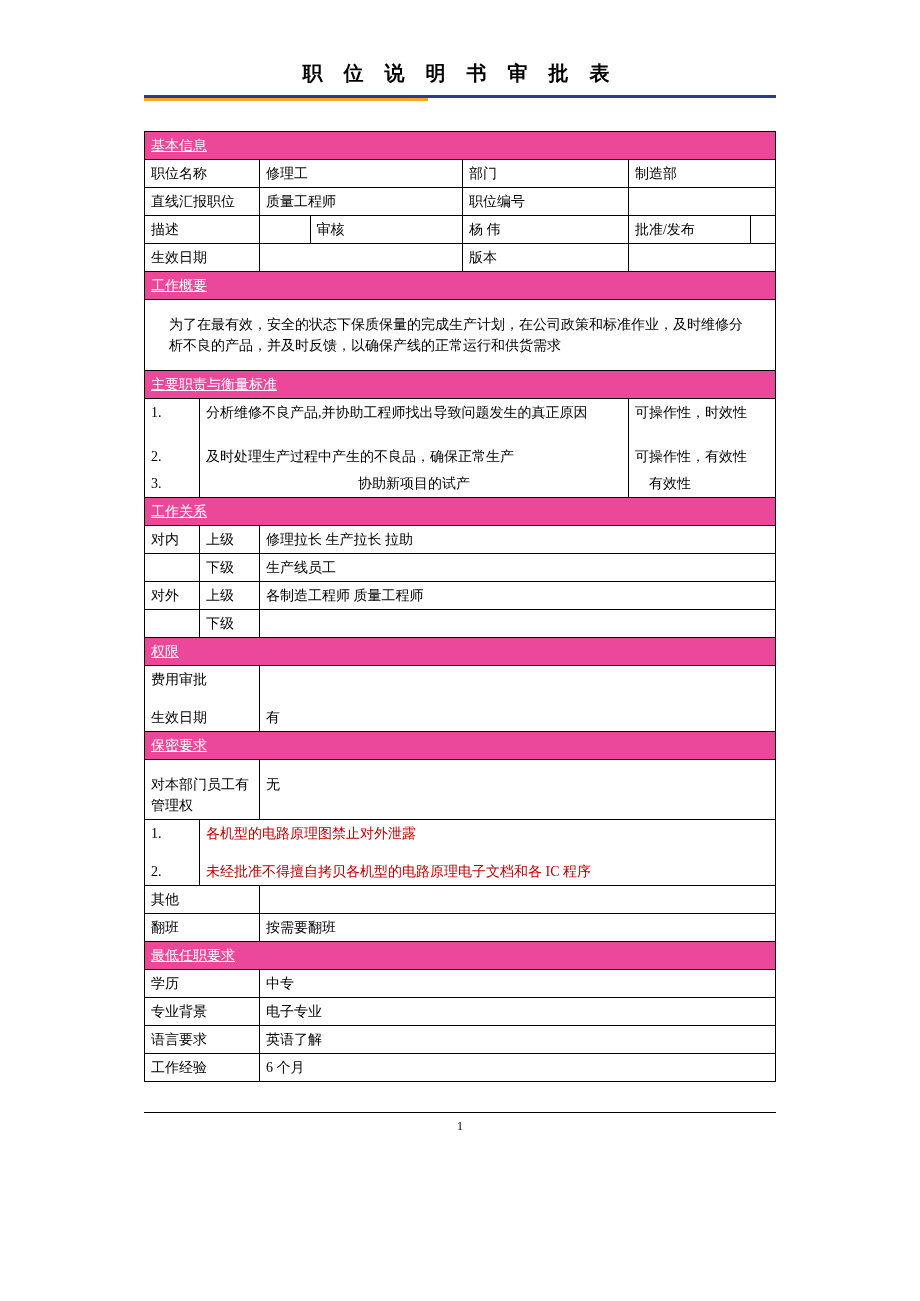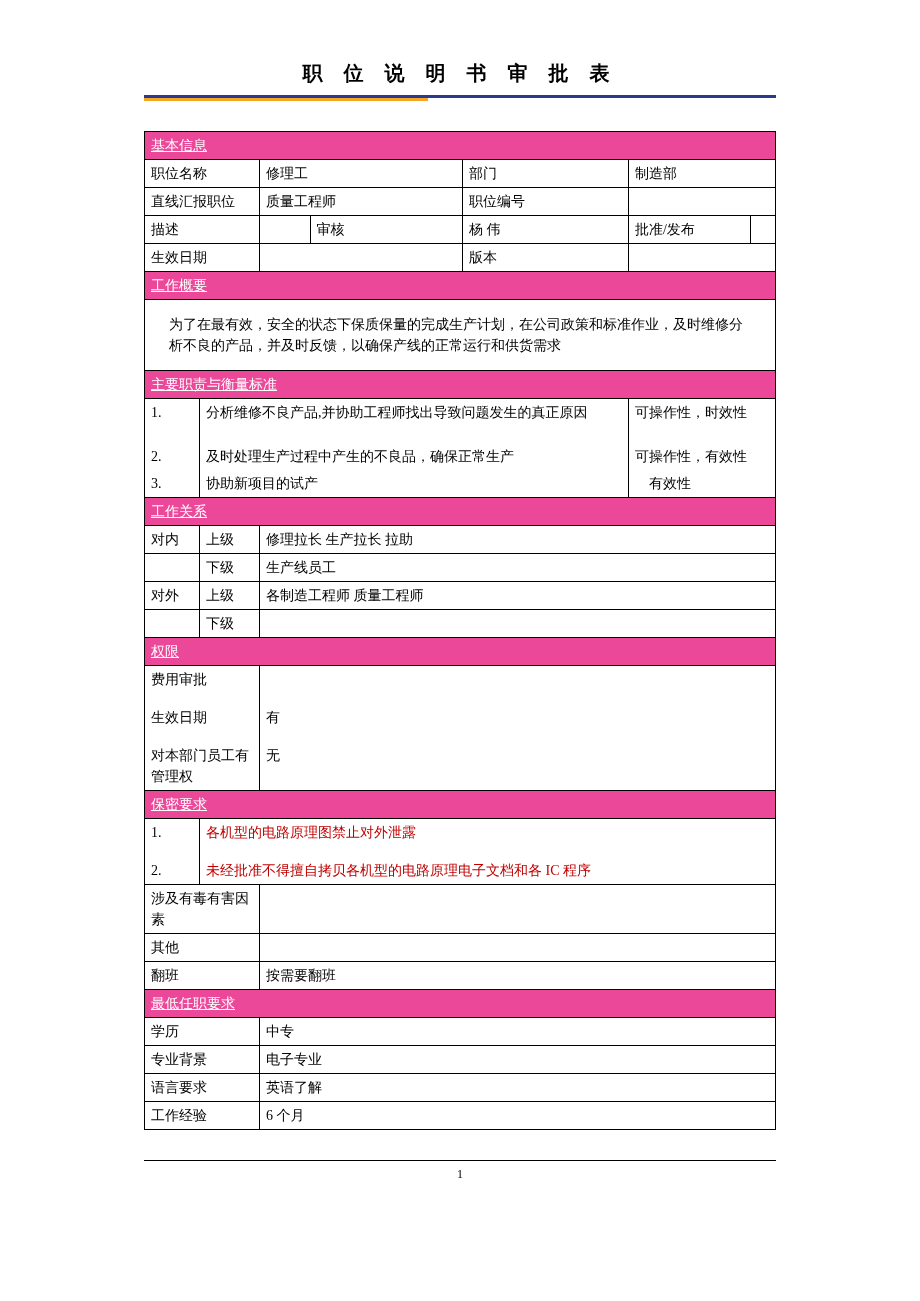--- a/index.html
+++ b/index.html
@@ -131,21 +131,21 @@
       <td colspan="5" style="border-bottom:none;">分析维修不良产品,并协助工程师找出导致问题发生的真正原因</td>
       <td colspan="2" style="border-bottom:none;">可操作性，时效性</td>
     </tr>
     <tr>
       <td class="num-col" style="border-top:none;border-bottom:none;padding-top:20px;">2.</td>
       <td colspan="5" style="border-top:none;border-bottom:none;padding-top:20px;">及时处理生产过程中产生的不良品，确保正常生产</td>
       <td colspan="2" style="border-top:none;border-bottom:none;padding-top:20px;">可操作性，有效性</td>
     </tr>
     <tr>
       <td class="num-col" style="border-top:none;">3.</td>
-      <td colspan="5" style="border-top:none;">协助新项目的试产</td>
+      <td colspan="5" style="border-top:none;text-align:center;">协助新项目的试产</td>
       <td colspan="2" style="border-top:none;padding-left:20px;">有效性</td>
     </tr>
 
     <tr>
           <td class="section-header" colspan="8">工作关系</td>
         </tr>
     <tr>
       <td style="width:55px;">对内</td>
       <td style="width:60px;">上级</td>
       <td colspan="6">修理拉长 生产拉长 拉助</td>
@@ -171,40 +171,36 @@
         </tr>
     <tr>
       <td colspan="2" style="border-bottom:none;margin-top:36px;">费用审批</td>
       <td colspan="6" style="border-bottom:none;border-left:none;"></td>
     </tr>
     <tr>
       <td colspan="2" style="border-top:none;border-bottom:none;padding-top:14px;">生效日期</td>
       <td colspan="6" style="border-top:none;border-bottom:none;border-left:none;padding-top:14px;">有</td>
     </tr>
     <tr>
+          <td class="section-header" colspan="8">保密要求</td>
+        </tr>
+
+    <tr>
       <td colspan="2" style="border-top:none;padding-top:14px;">对本部门员工有管理权</td>
       <td colspan="6" style="border-top:none;border-left:none;padding-top:14px;">无</td>
     </tr>
-
-    <tr>
-          <td class="section-header" colspan="8">保密要求</td>
-        </tr>
     <tr>
       <td class="num-col" style="border-bottom:none;">1.</td>
       <td colspan="7" class="red-text" style="border-bottom:none;border-left:none;margin-left:40px;">各机型的电路原理图禁止对外泄露</td>
     </tr>
     <tr>
       <td class="num-col" style="border-top:none;padding-top:14px;">2.</td>
       <td colspan="7" class="red-text" style="border-top:none;border-left:none;padding-top:14px;">未经批准不得擅自拷贝各机型的电路原理电子文档和各 IC 程序</td>
     </tr>
 
-    <tr>
-      <td colspan="2" class="indent">涉及有毒有害因素</td>
-      <td colspan="6"></td>
-    </tr>
     <tr>
       <td colspan="2" class="indent">其他</td>
       <td colspan="6"></td>
     </tr>
     <tr>
       <td colspan="2" class="indent">翻班</td>
       <td colspan="6">按需要翻班</td>
     </tr>
 
     <tr>

